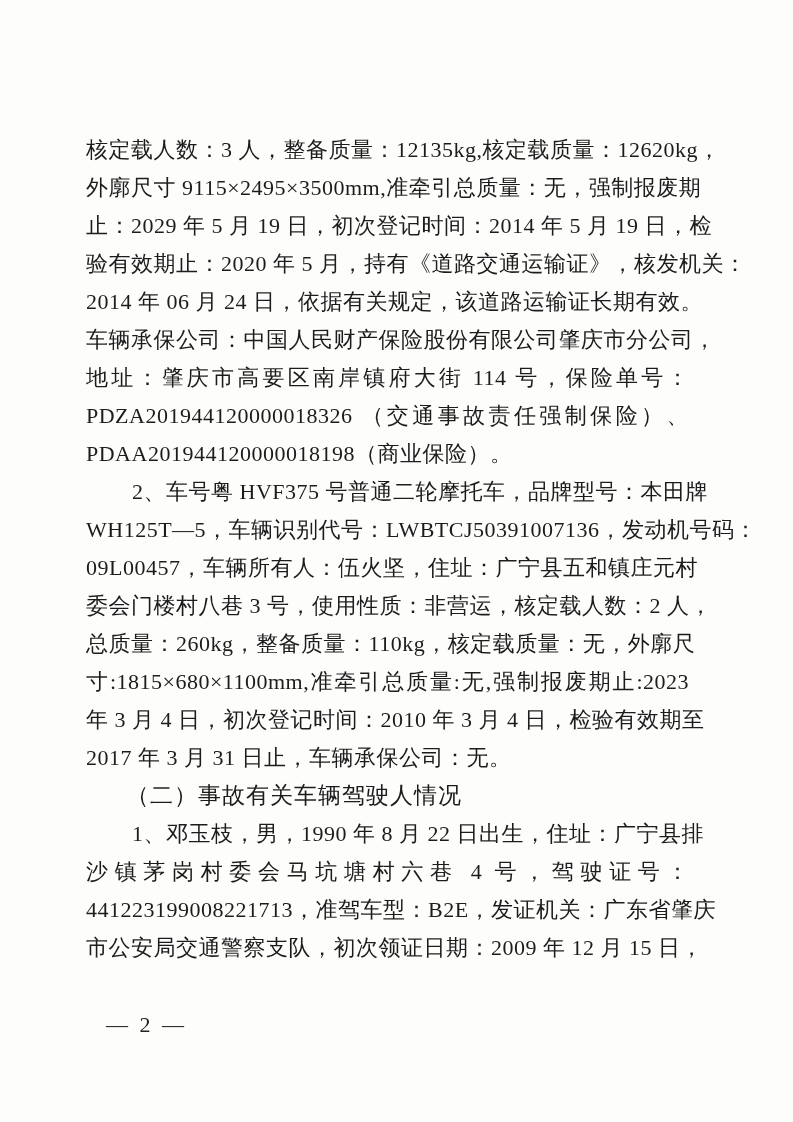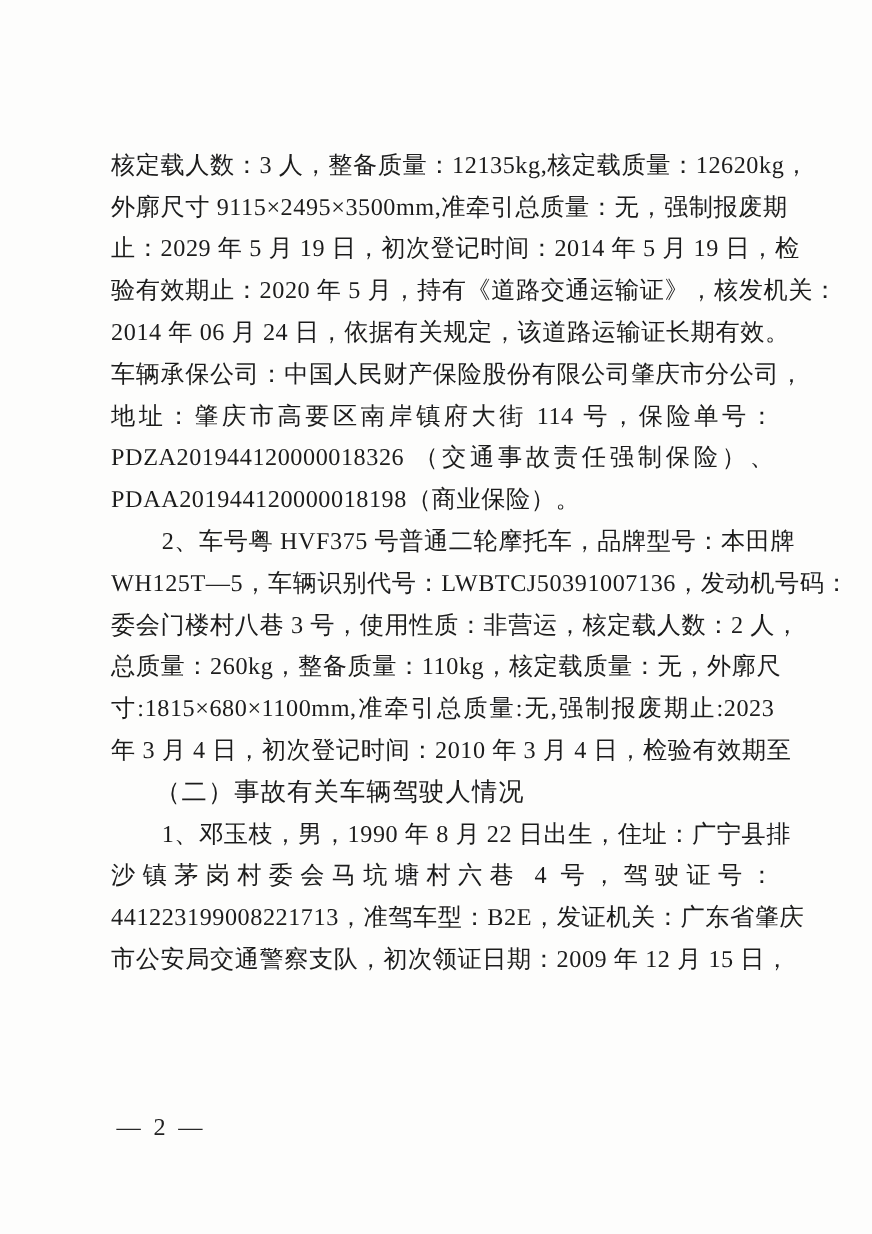--- a/index.html
+++ b/index.html
@@ -11,21 +11,21 @@
     position: relative;
     width: 793px;
     height: 1122px;
     background: #fdfdfc;
     font-family: "Liberation Serif", "DejaVu Serif", serif;
     color: #1c1c1c;
     overflow: hidden;
   }
   .text-block {
     position: absolute;
-    left: 101px;
+    left: 86px;
     top: 131px;
     width: 603px;
   }
   .line {
     height: 38px;
     line-height: 38px;
     font-size: 22px;
     white-space: nowrap;
     text-align: justify;
     text-align-last: justify;
@@ -66,24 +66,26 @@
     <div class="line">外廓尺寸 9115×2495×3500mm,准牵引总质量：无，强制报废期</div>
     <div class="line">止：2029 年 5 月 19 日，初次登记时间：2014 年 5 月 19 日，检</div>
     <div class="line">验有效期止：2020 年 5 月，持有《道路交通运输证》，核发机关：</div>
     <div class="line">2014 年 06 月 24 日，依据有关规定，该道路运输证长期有效。</div>
     <div class="line">车辆承保公司：中国人民财产保险股份有限公司肇庆市分公司，</div>
     <div class="line">地址：肇庆市高要区南岸镇府大街 114 号，保险单号：</div>
     <div class="line">PDZA201944120000018326 （交通事故责任强制保险）、</div>
     <div class="line plain">PDAA201944120000018198（商业保险）。</div>
     <div class="line indent">2、车号粤 HVF375 号普通二轮摩托车，品牌型号：本田牌</div>
     <div class="line">WH125T—5，车辆识别代号：LWBTCJ50391007136，发动机号码：</div>
+    <div class="line">09L00457，车辆所有人：伍火坚，住址：广宁县五和镇庄元村</div>
     <div class="line">委会门楼村八巷 3 号，使用性质：非营运，核定载人数：2 人，</div>
     <div class="line">总质量：260kg，整备质量：110kg，核定载质量：无，外廓尺</div>
     <div class="line">寸:1815×680×1100mm,准牵引总质量:无,强制报废期止:2023</div>
     <div class="line">年 3 月 4 日，初次登记时间：2010 年 3 月 4 日，检验有效期至</div>
+    <div class="line plain">2017 年 3 月 31 日止，车辆承保公司：无。</div>
     <div class="line heading">（二）事故有关车辆驾驶人情况</div>
     <div class="line indent">1、邓玉枝，男，1990 年 8 月 22 日出生，住址：广宁县排</div>
     <div class="line">沙镇茅岗村委会马坑塘村六巷 4 号，驾驶证号：</div>
     <div class="line">441223199008221713，准驾车型：B2E，发证机关：广东省肇庆</div>
     <div class="line">市公安局交通警察支队，初次领证日期：2009 年 12 月 15 日，</div>
   </div>
   <div class="page-footer">— 2 —</div>
 </div>
 
 </body></html>

